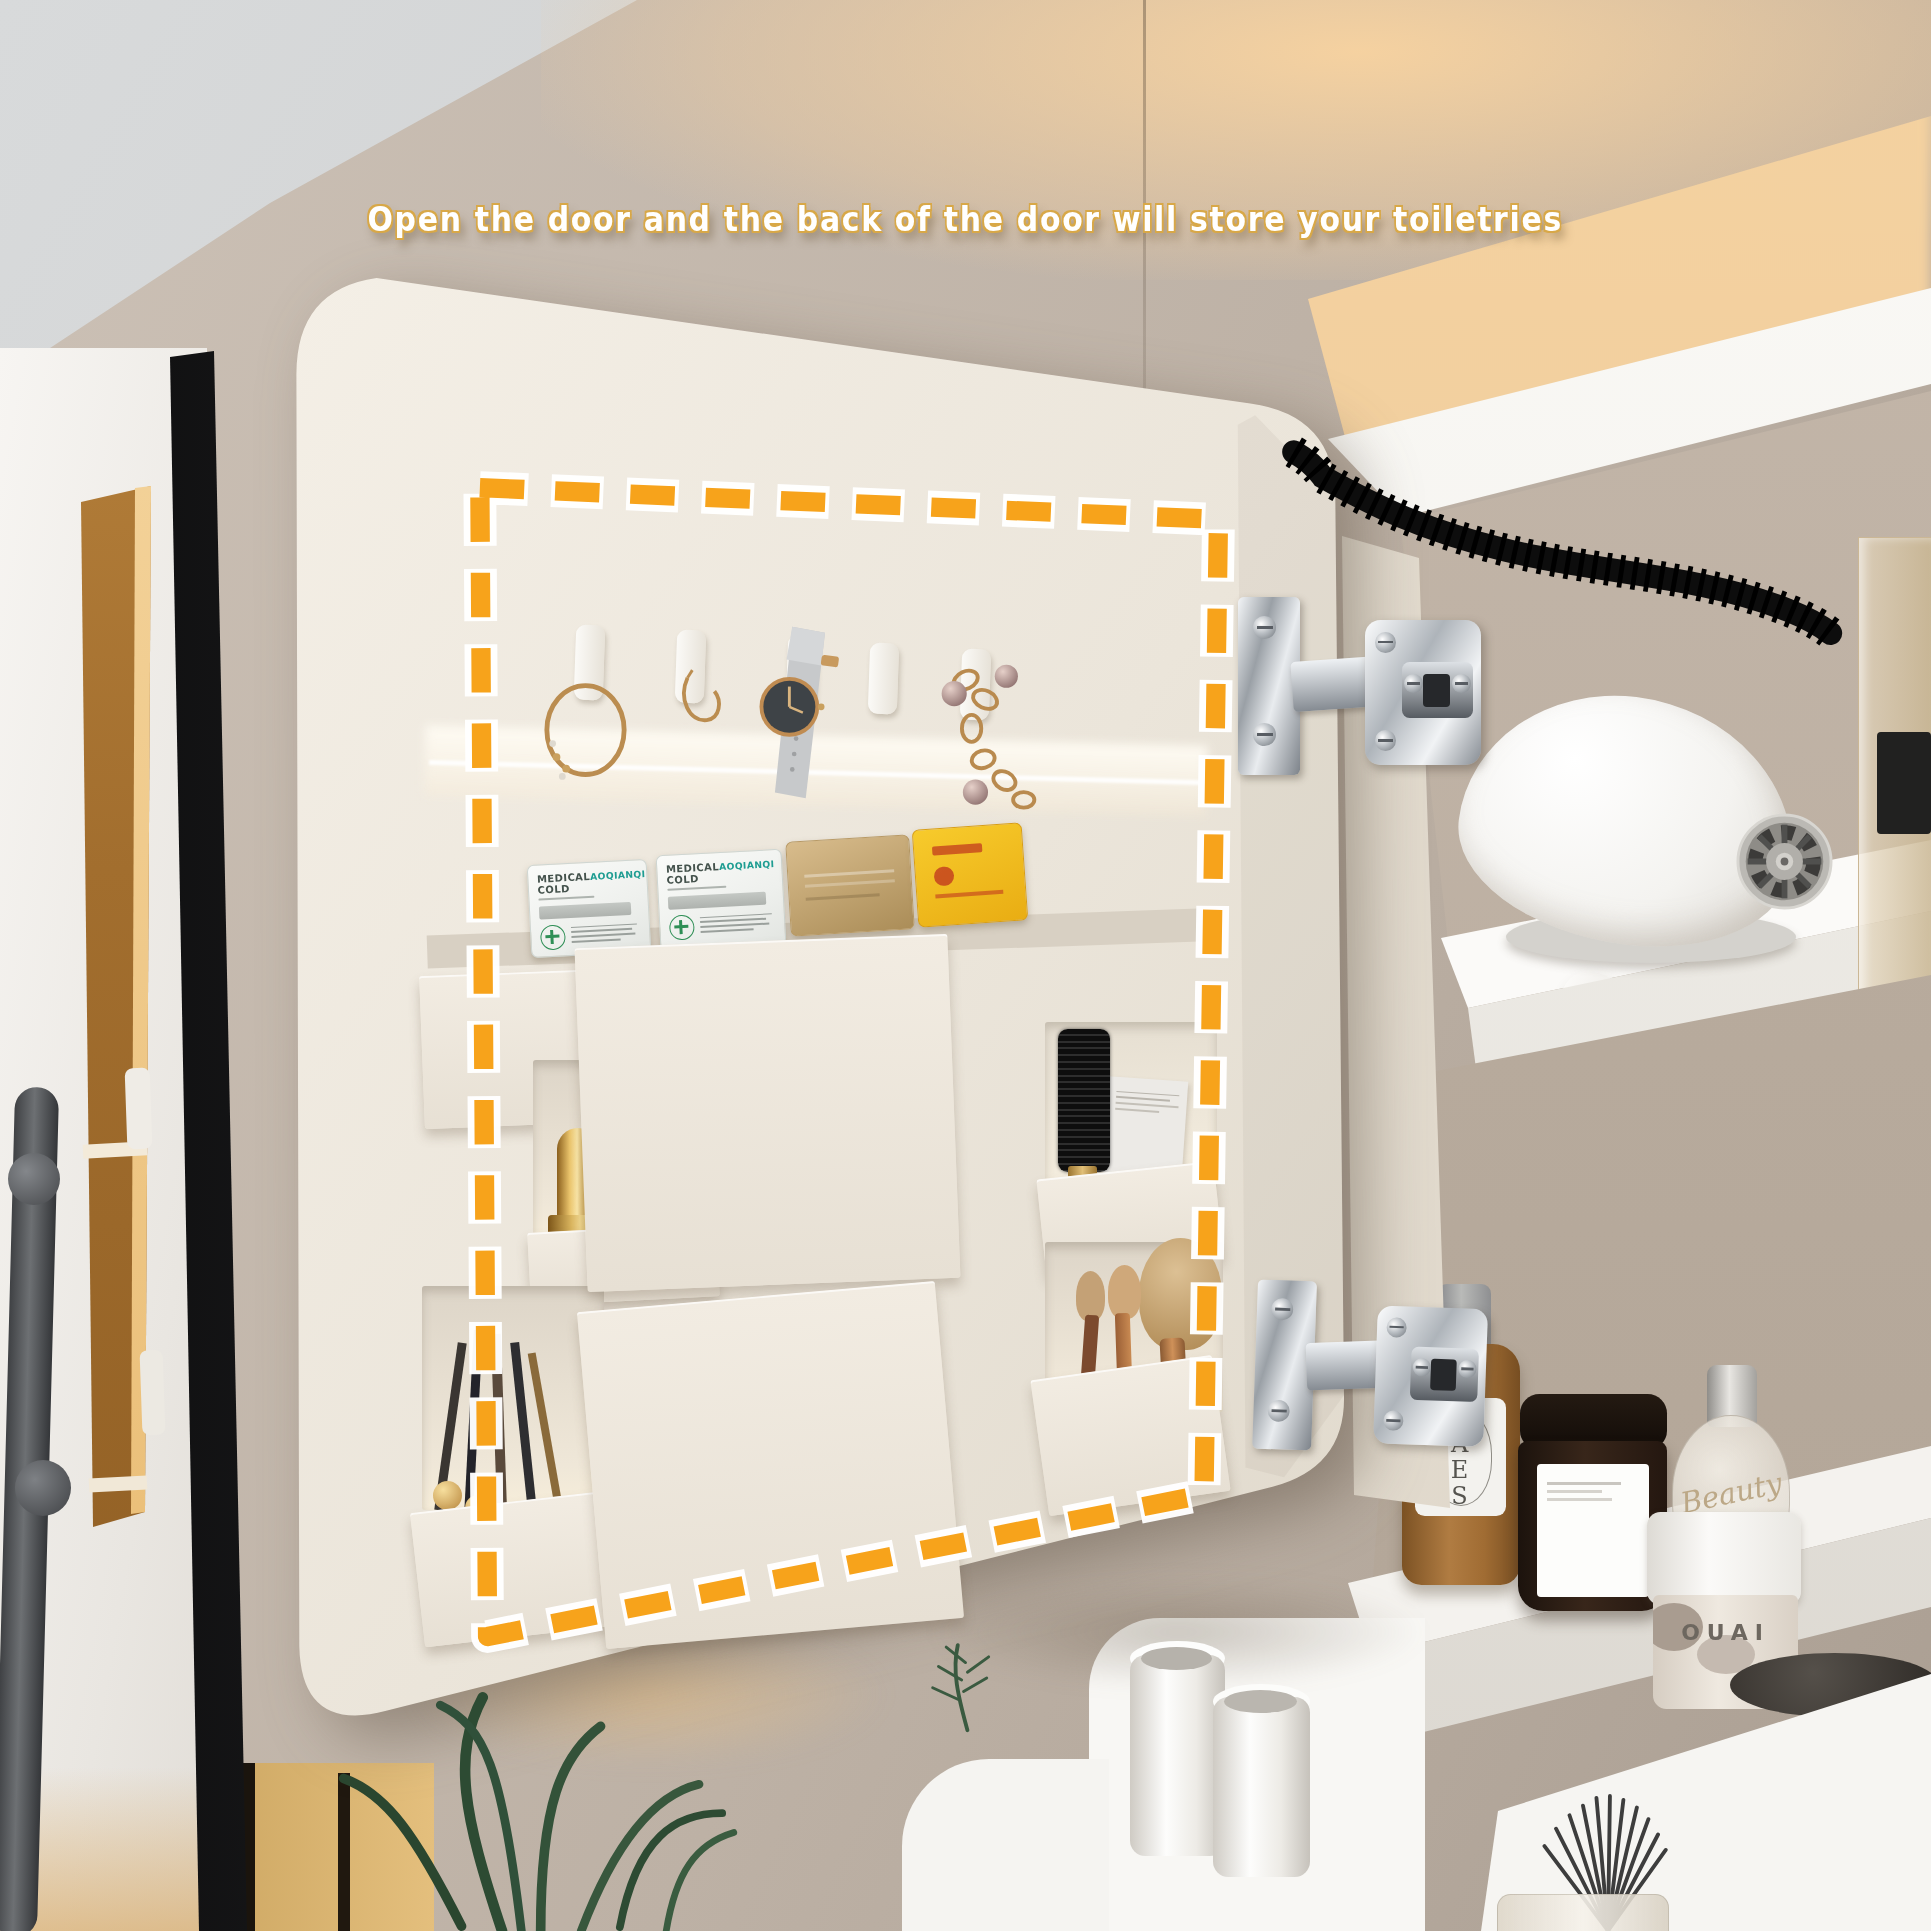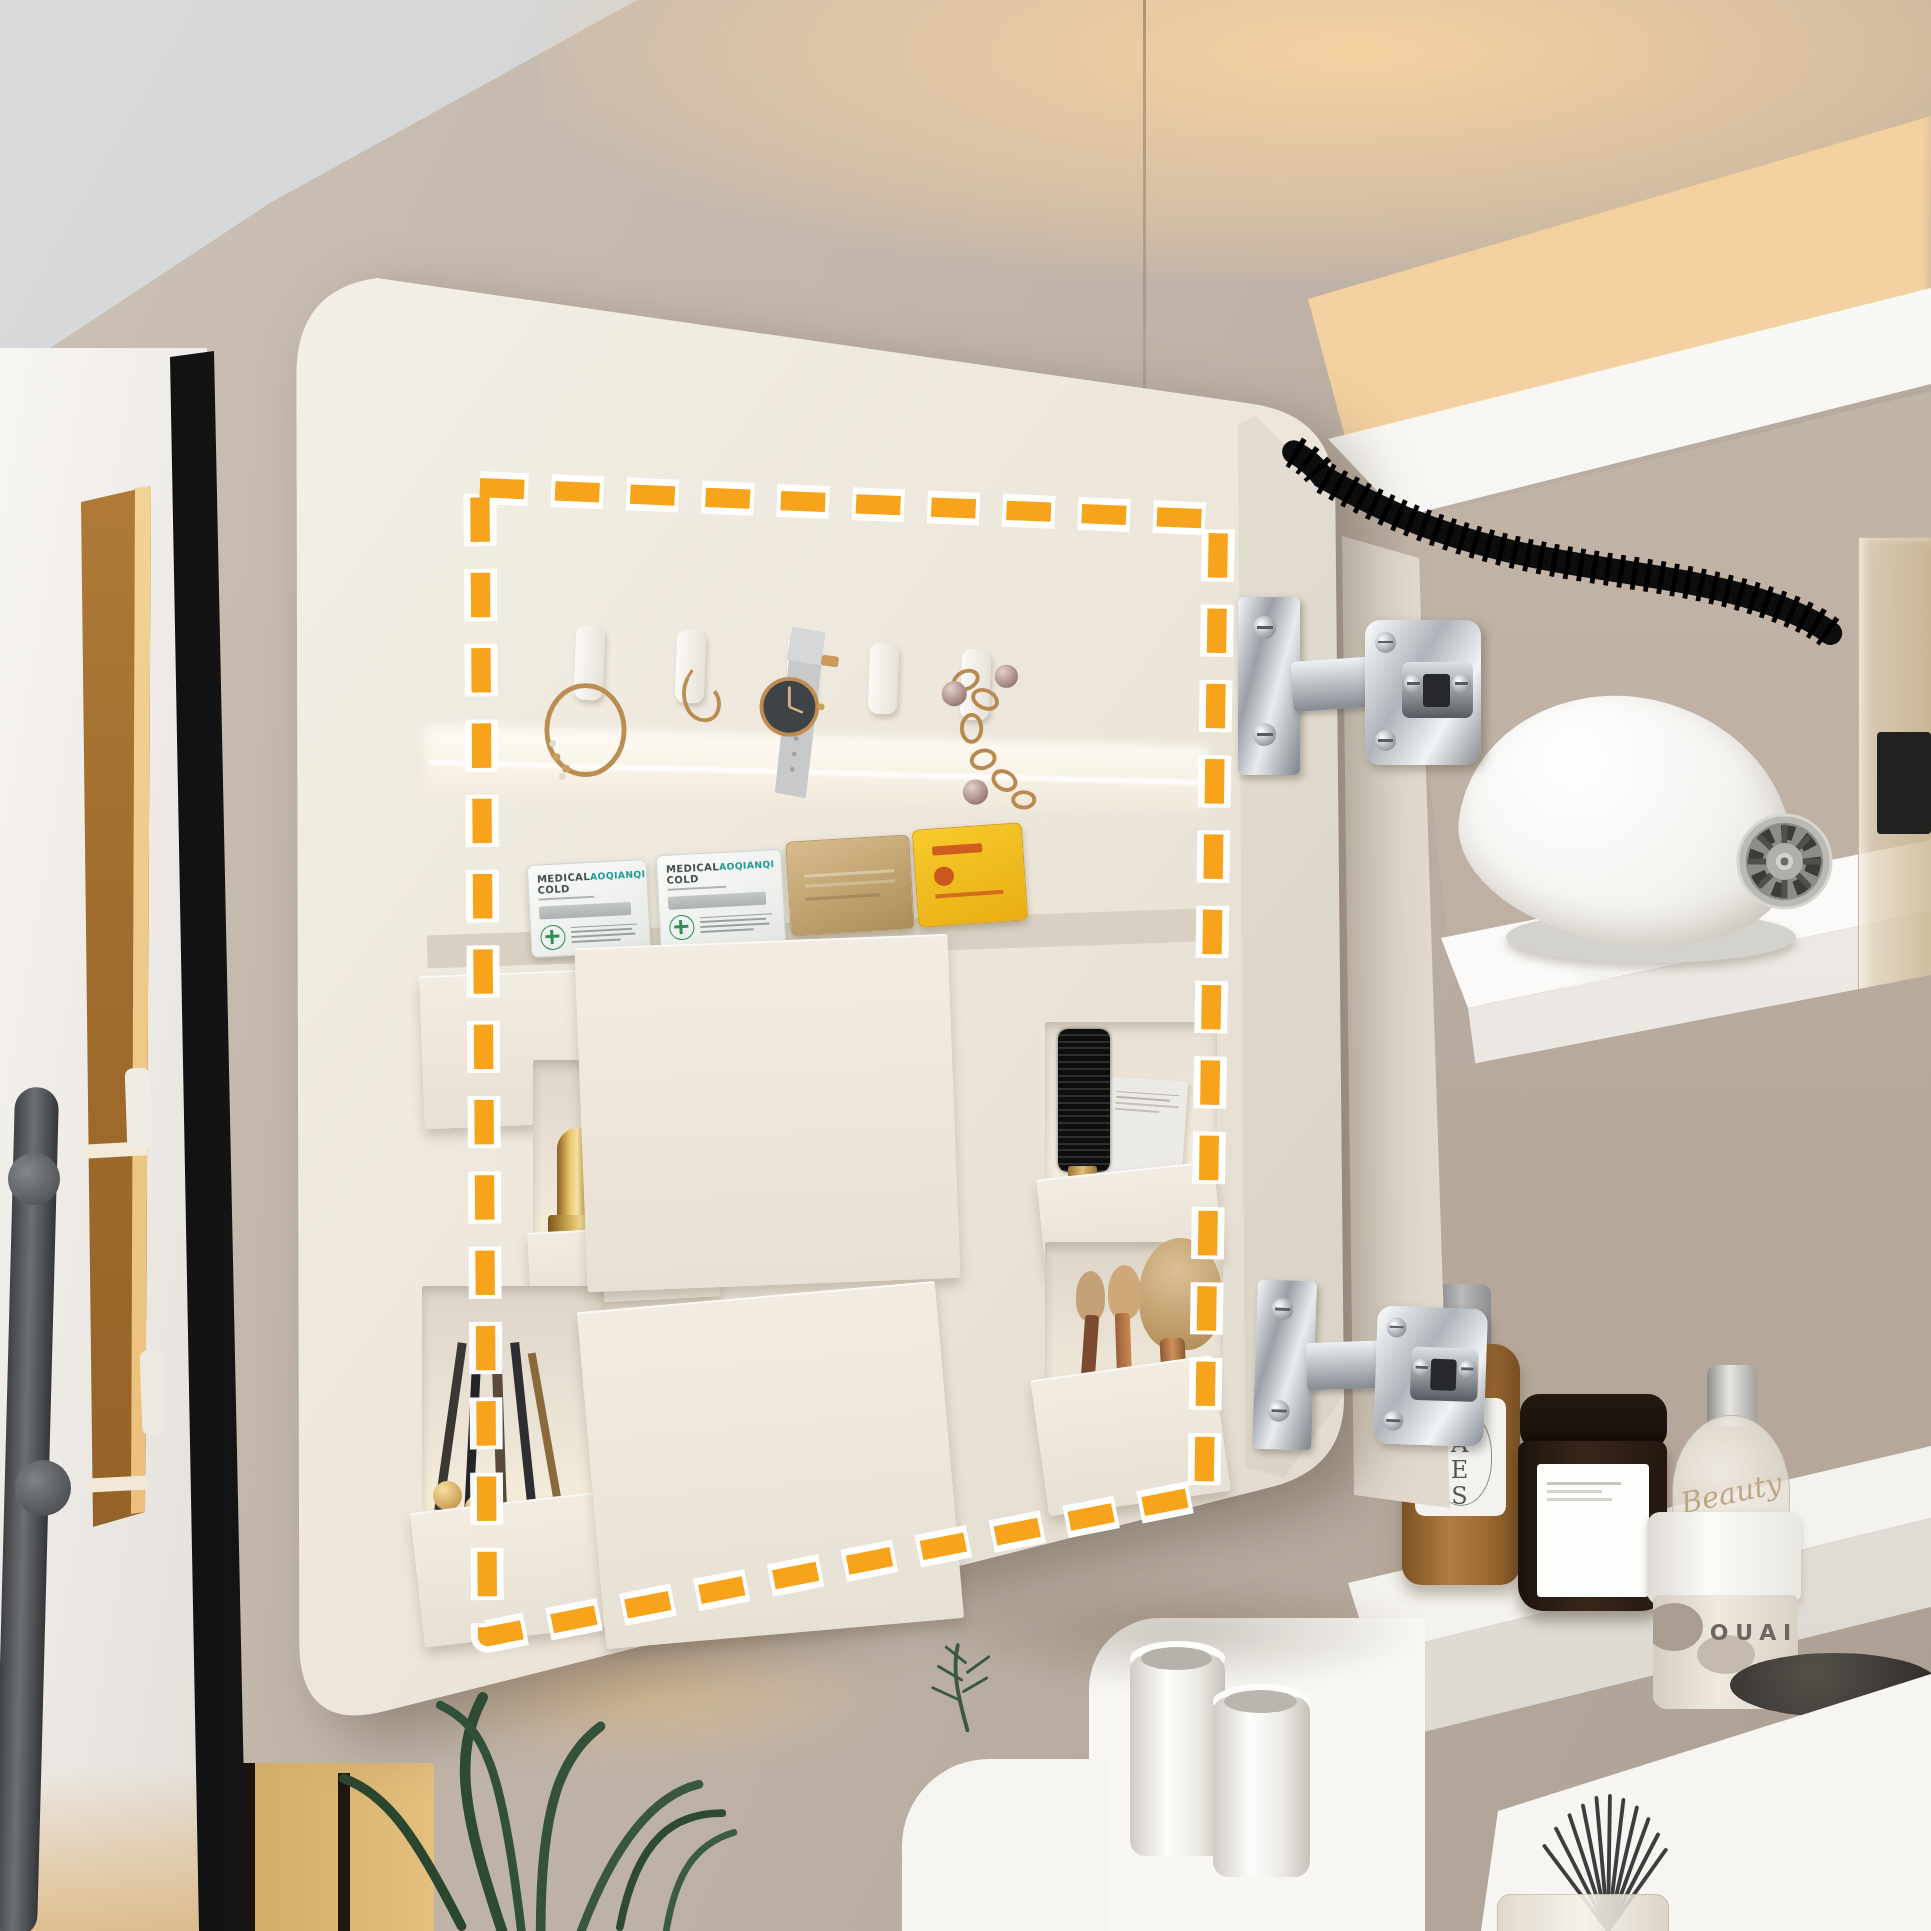--- a/index.html
+++ b/index.html
@@ -100,21 +100,21 @@
   </div>
   <div class="a" style="left:1707px;top:1365px;width:50px;height:62px;border-radius:9.7px 9.7px 5.8px 5.8px;background:linear-gradient(90deg,#8f8d89,#e8e6e2 45%,#a3a19d);"></div>
   <div class="a" style="left:1672px;top:1415px;width:116px;height:153px;border-radius:50% 50% 42% 42%;background:radial-gradient(circle at 40% 35%,rgba(244,240,232,.9),rgba(210,202,190,.65));border:1px solid rgba(160,150,135,.5);display:flex;align-items:center;justify-content:center;">
      <span style="font-family:'DejaVu Serif','Liberation Serif',serif;font-style:italic;font-size:29px;color:#bca887;transform:rotate(-12deg);">Beauty</span>
   </div>
   <div class="a" style="left:1647px;top:1512px;width:154px;height:93px;border-radius:13.5px;background:linear-gradient(90deg,#dddad4,#fbfaf8 40%,#e9e7e2);box-shadow:0 3.9px 7.7px rgba(90,80,65,.25);"></div>
   <div class="a" style="left:1653px;top:1595px;width:145px;height:114px;border-radius:5.8px 5.8px 13.5px 13.5px;background:linear-gradient(90deg,#d6cdc2,#efe9e0 45%,#d9d0c5);overflow:hidden;">
      <div style="position:absolute;left:-7.7px;top:7.7px;width:58px;height:48px;border-radius:50%;background:#a99c90;"></div>
      <div style="position:absolute;right:-5.8px;bottom:1.9px;width:68px;height:44px;border-radius:50%;background:#b0a396;"></div>
      <div style="position:absolute;left:44px;bottom:35px;width:58px;height:39px;border-radius:50%;background:#c5bab0;"></div>
-     <span style="position:absolute;left:0;top:25px;width:100%;text-align:right;font-size:22px;letter-spacing:6.8px;color:#6d675f;font-weight:600;">OUAI</span>
+     <span style="position:absolute;left:0;top:25px;width:100%;text-align:center;font-size:22px;letter-spacing:6.8px;color:#6d675f;font-weight:600;">OUAI</span>
   </div>
   <div class="a" style="left:1730px;top:1653px;width:209px;height:64px;border-radius:50%;background:radial-gradient(circle at 40% 30%,#55504a,#2d2925);"></div>
 
   <div class="clip" style="clip-path:polygon(1481px 1931px,1498px 1811px,1931px 1674px,1931px 1931px);background:#f6f5f2;"></div>
   <div class="a" style="left:1531px;top:1788px;width:154px;height:145px;">
     <svg width="154" height="145" viewBox="0 0 160 150">
       <g stroke="#3d3d3d" stroke-width="4" stroke-linecap="round">
         <path d="M80,148 L14,60"></path>
           <path d="M80,148 L26,42"></path>
           <path d="M80,148 L40,28"></path>
@@ -373,15 +373,16 @@
       <path d="M478,1995 C430,1900 400,1858 356,1842" stroke="#2a462f" stroke-width="10"></path>
       <path d="M602,2000 C640,1900 682,1858 724,1848" stroke="#38573d" stroke-width="9"></path>
       <path d="M540,2000 C520,1830 502,1788 456,1766" stroke="#30503a" stroke-width="9"></path>
       <path d="M642,1996 C660,1902 700,1878 748,1878" stroke="#2d4b33" stroke-width="8"></path>
       <path d="M690,2000 C700,1940 720,1910 760,1898" stroke="#3a5c40" stroke-width="7"></path>
       <path d="M1002,1792 C992,1756 986,1730 992,1704" stroke="#3a5a40" stroke-width="4"></path>
       <path d="M992,1760 L966,1748 M996,1740 L972,1726 M1000,1722 L980,1706 M998,1752 L1022,1738 M1002,1732 L1024,1716" stroke="#3a5a40" stroke-width="3"></path>
     </g>
   </svg>
 
+  <div class="a subtitle"><span>Open the door and the back of the door will store your toiletries</span></div>
 
 </div>
 
 
 </body></html>

